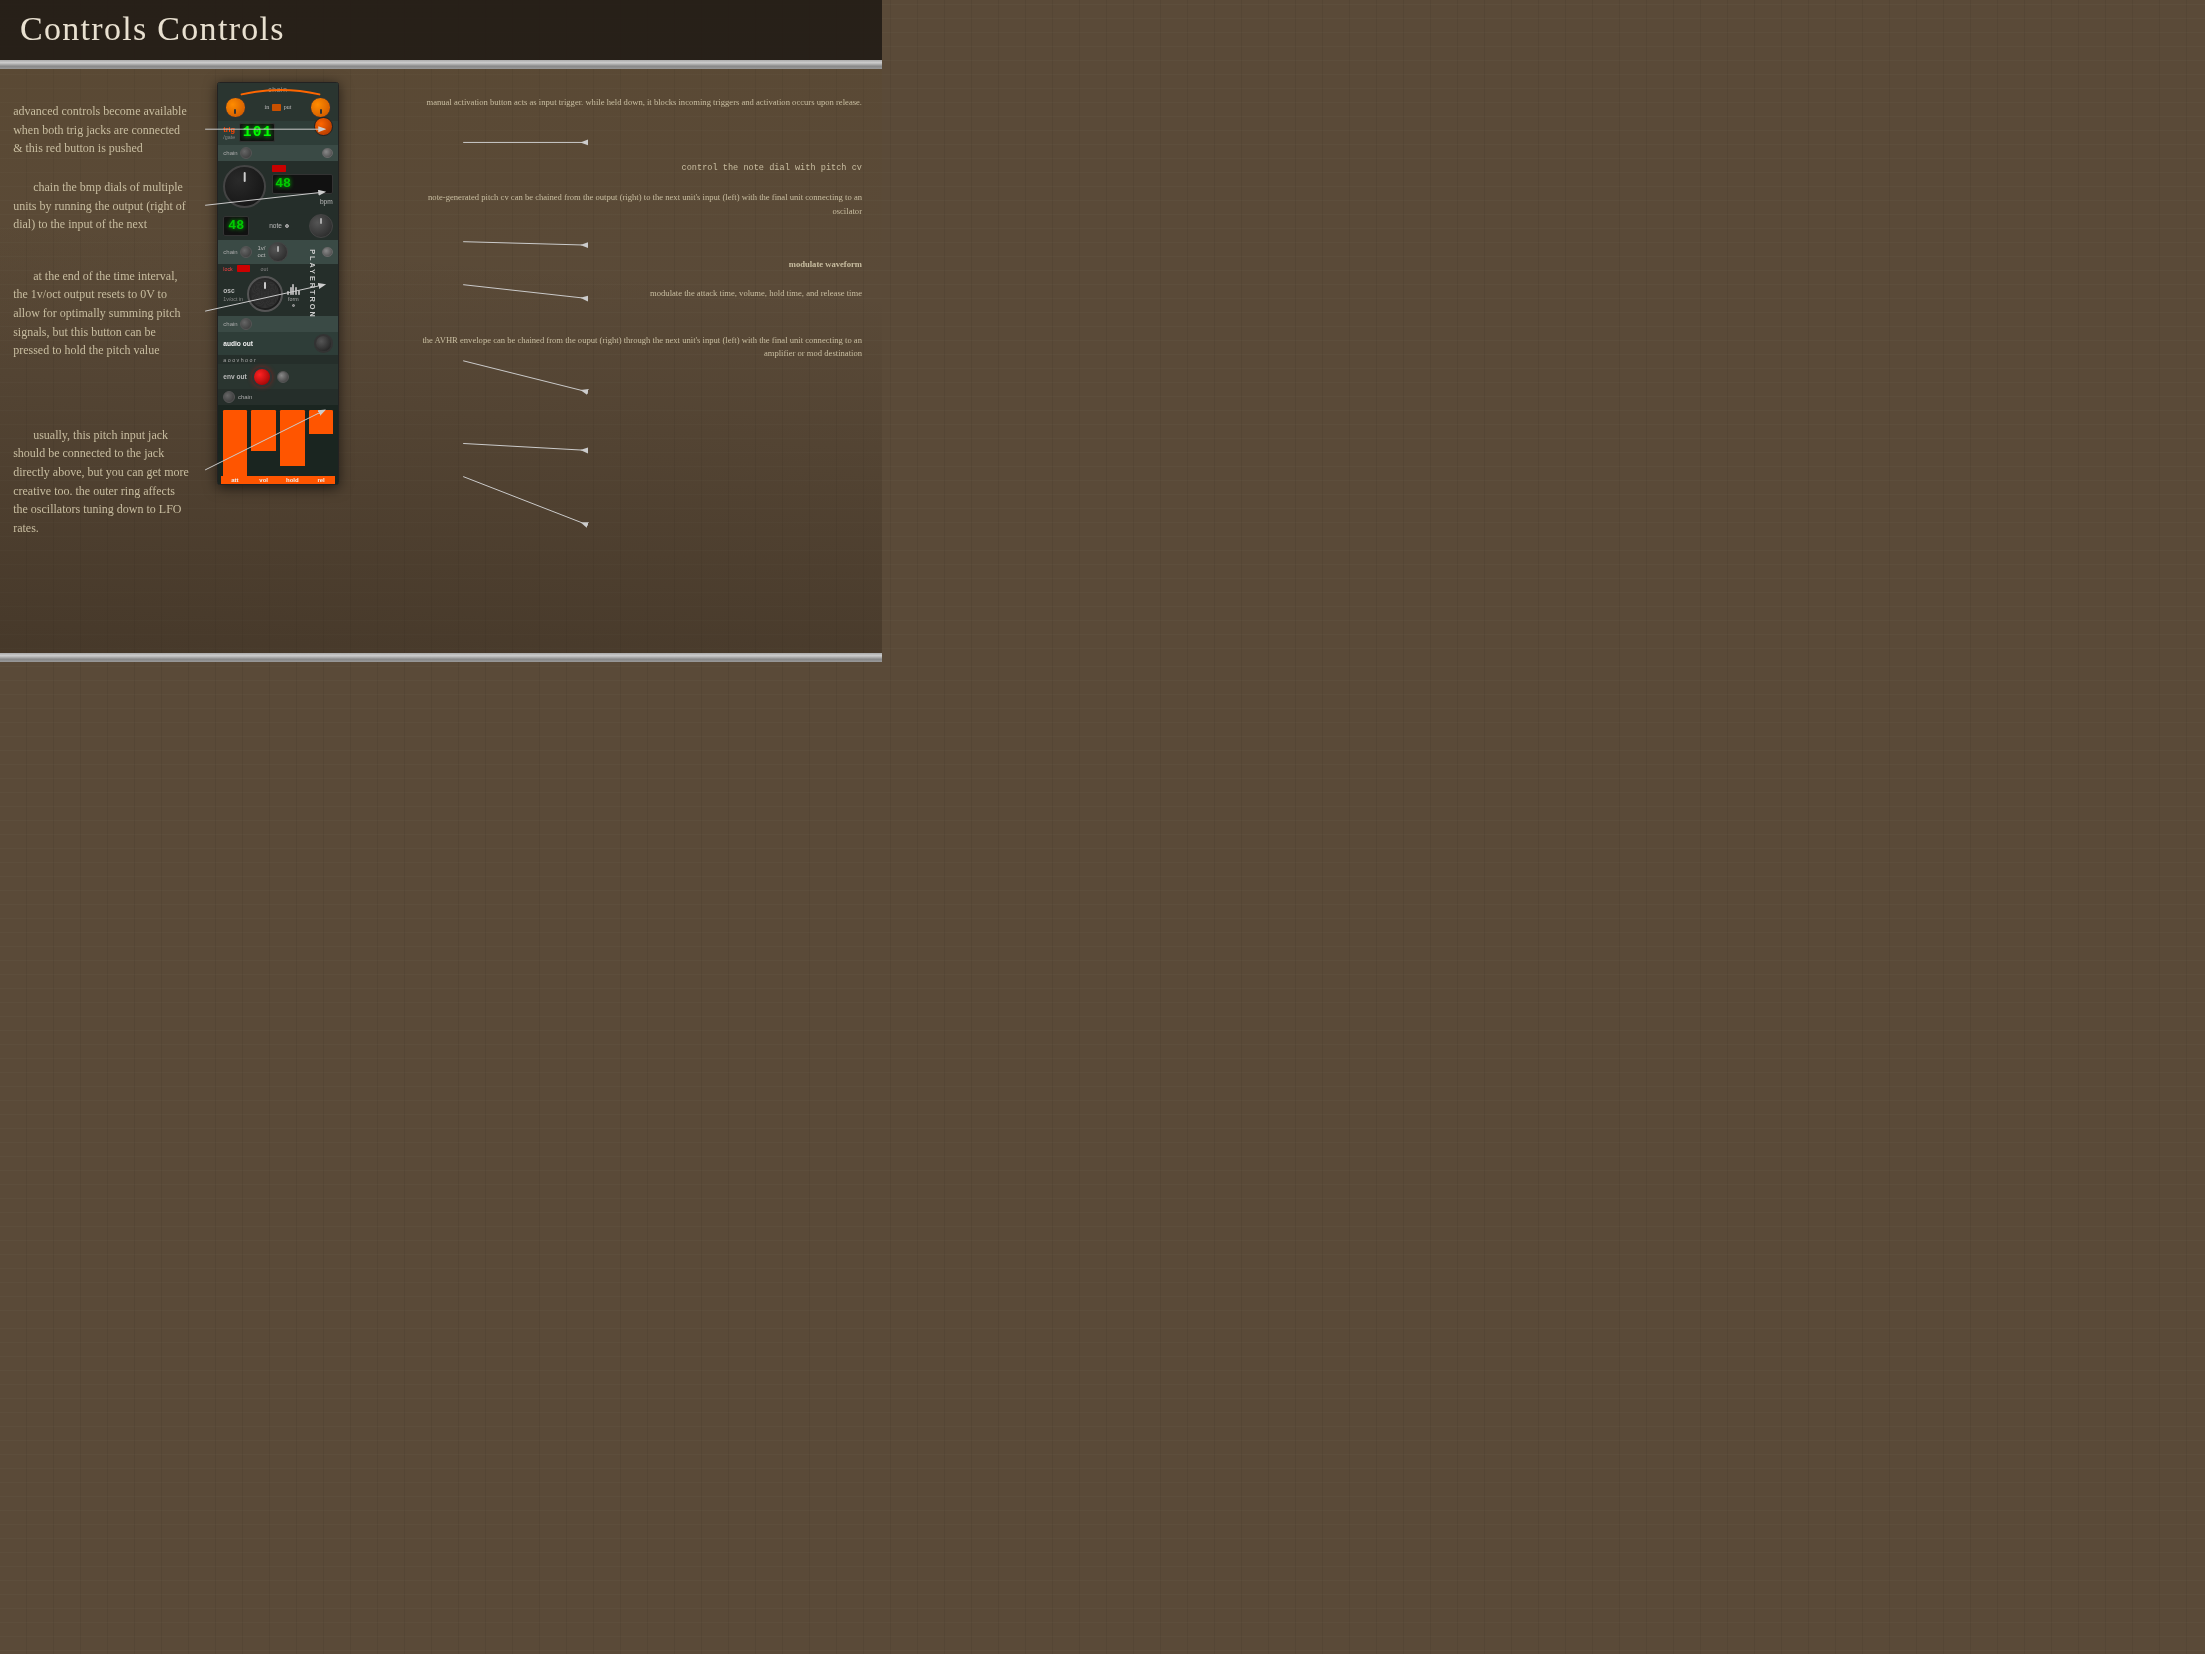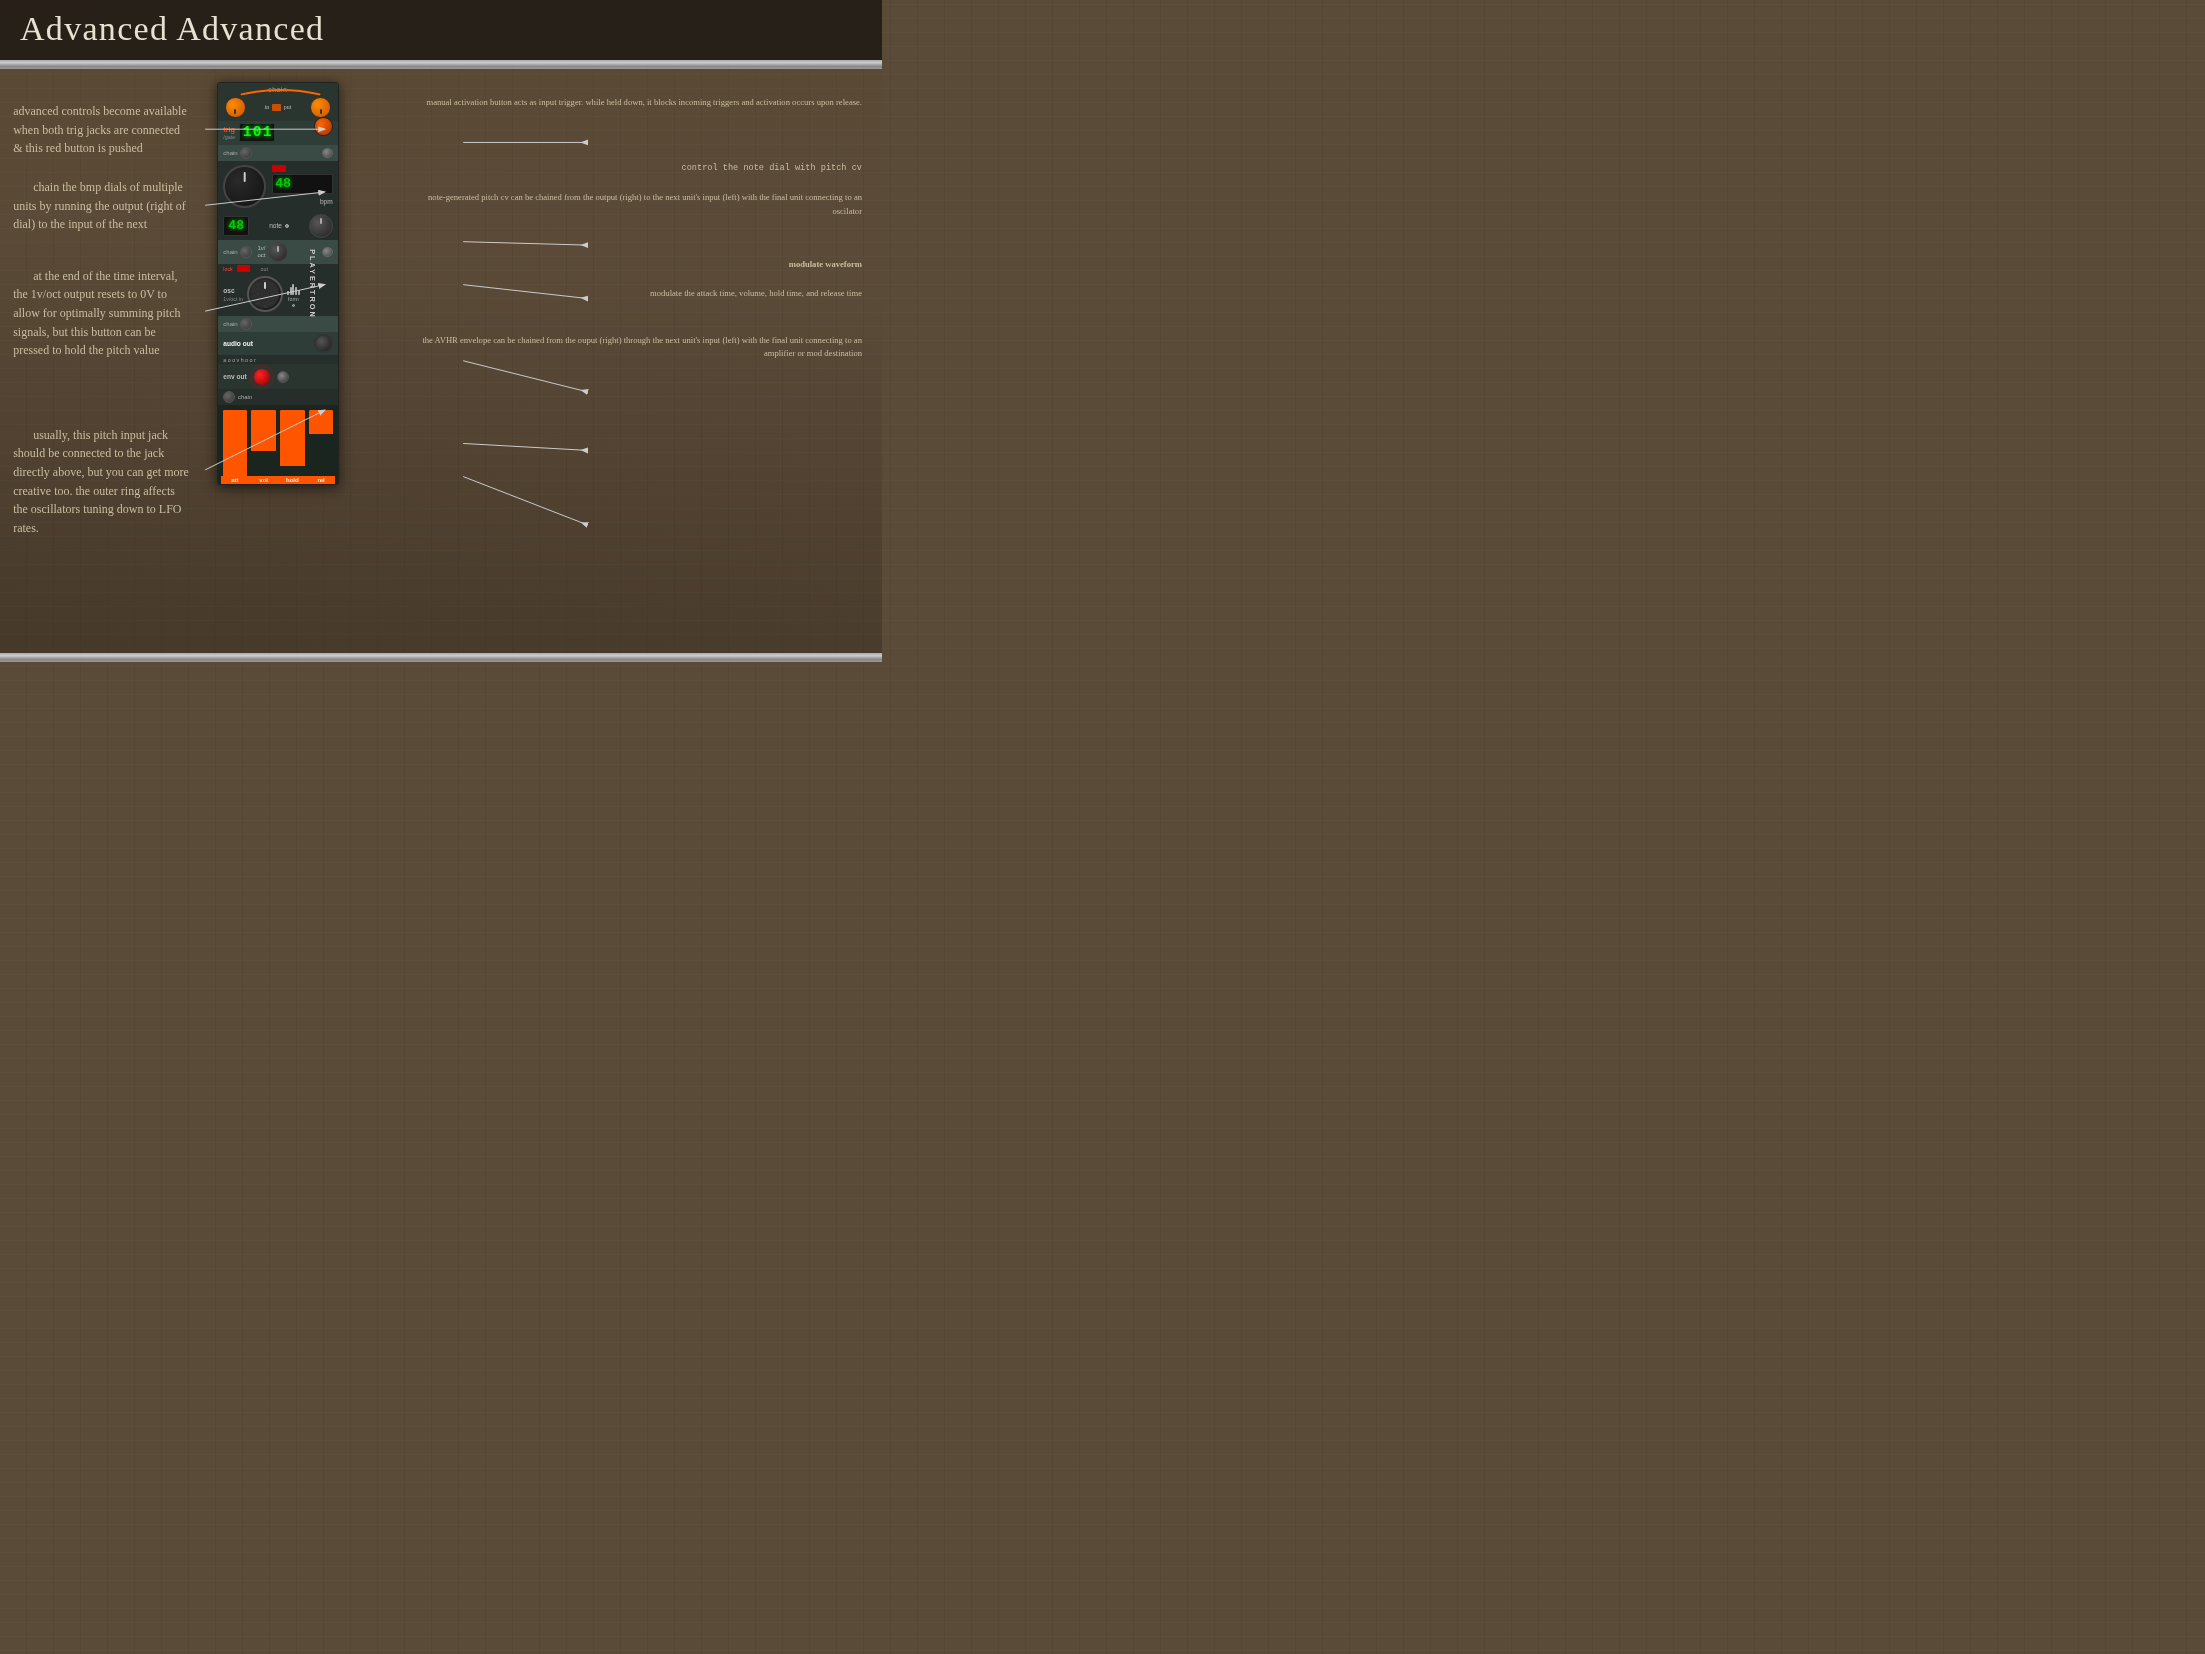--- a/index.html
+++ b/index.html
@@ -590,21 +590,21 @@
       left: 0;
       right: 0;
       height: 9.3px;
       background: linear-gradient(to bottom, #aaa 0%, #ccc 30%, #888 70%, #999 100%);
     }
   </style>
 </head>
 <body>
 
 <div class="header">
-  <h1 class="header-title">Advanced Advanced</h1>
+  <h1 class="header-title">Controls Controls</h1>
 </div>
 <div class="divider-top"></div>
 
 <div class="main-content">
 
   <div class="left-annotations">
     <div class="annotation" style="margin-top:13.2px;">
       <span class="annotation-text">advanced controls become available when both trig jacks are connected &amp; this red button is pushed</span>
     </div>
     <div class="annotation" style="margin-top:20px;">

